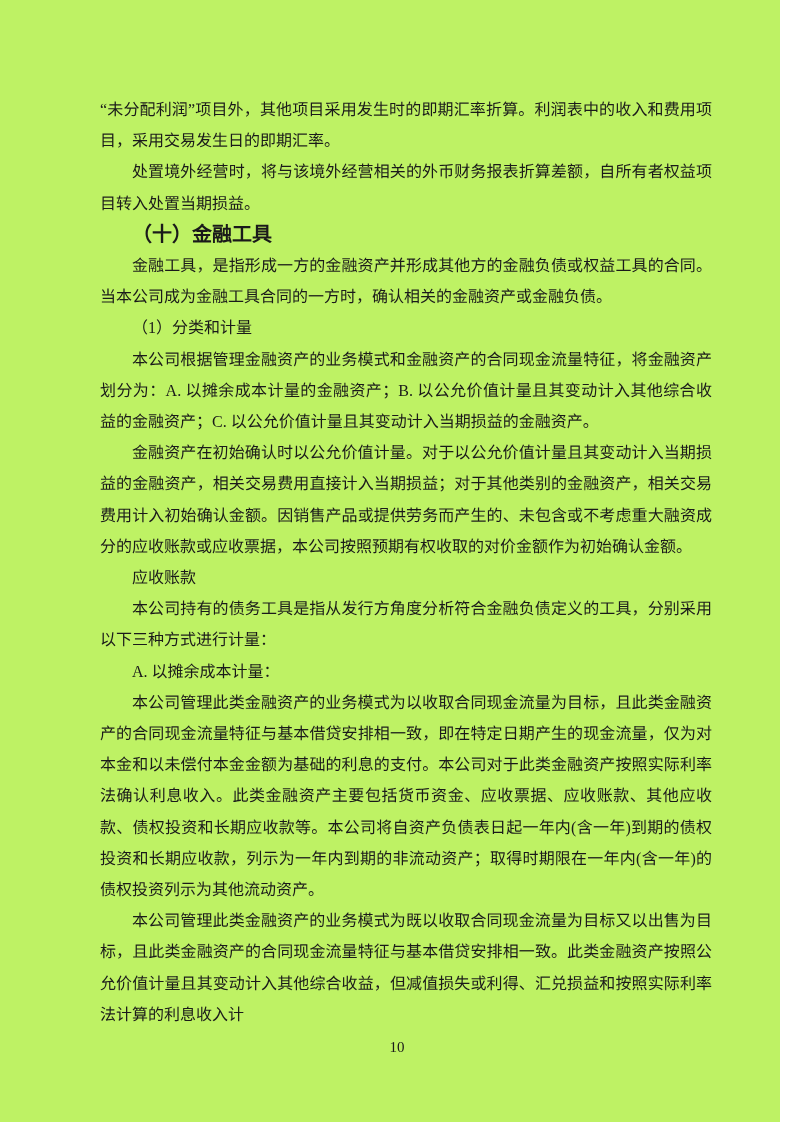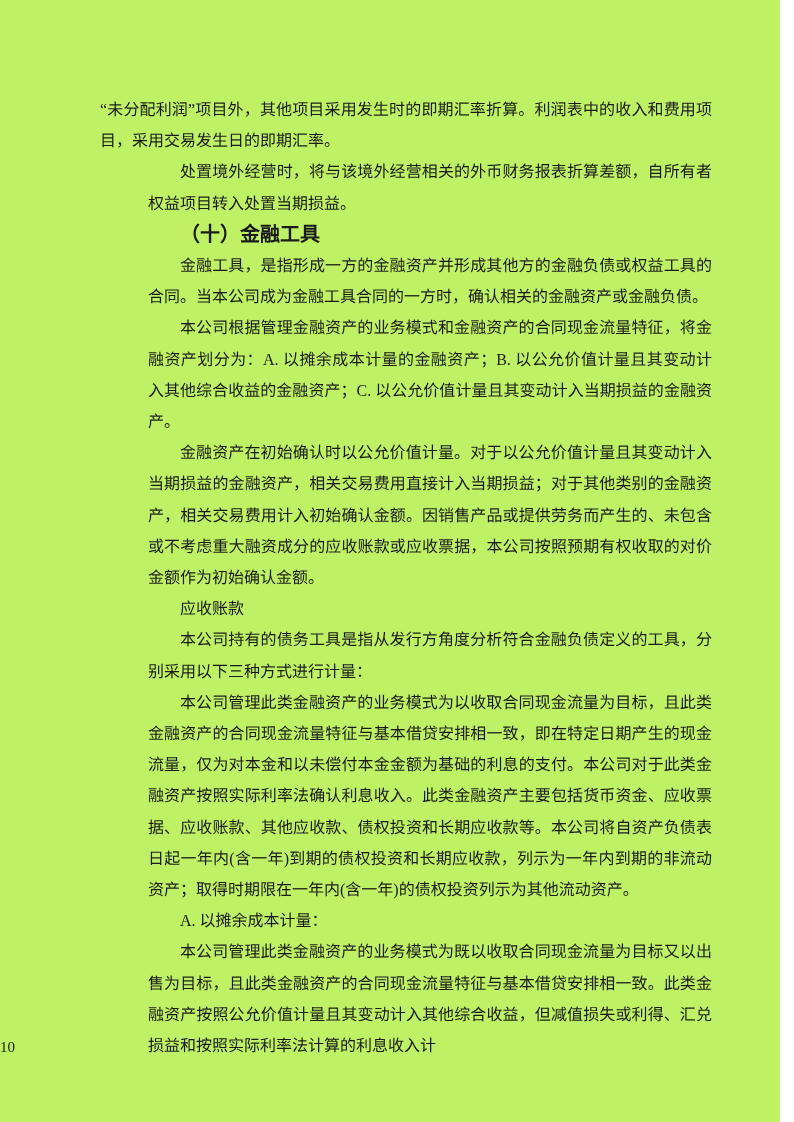--- a/index.html
+++ b/index.html
@@ -24,52 +24,53 @@
     font-size: 16px;
     line-height: 31.2px;
   }
   .para {
     margin: 0;
     text-align: justify;
     word-break: break-all;
   }
   .para.indent {
     text-indent: 32px;
-    margin-left: 48px;
   }
   .para.heading {
     font-weight: bold;
     font-family: "Liberation Sans", "DejaVu Sans", sans-serif;
     font-size: 20px;
     text-align: left;
   }
   .footer {
     position: absolute;
     left: 0;
     top: 1036px;
     width: 794px;
+    text-align: center;
     font-size: 15px;
     line-height: 22px;
     color: #1a1a1a;
   }
 </style>
 </head>
 <body>
 
 <div class="page">
   <div class="textblock" id="textblock">
 
   <p class="para">“未分配利润”项目外，其他项目采用发生时的即期汇率折算。利润表中的收入和费用项目，采用交易发生日的即期汇率。</p>
       <p class="para indent">处置境外经营时，将与该境外经营相关的外币财务报表折算差额，自所有者权益项目转入处置当期损益。</p>
       <p class="para indent heading">（十）金融工具</p>
       <p class="para indent">金融工具，是指形成一方的金融资产并形成其他方的金融负债或权益工具的合同。当本公司成为金融工具合同的一方时，确认相关的金融资产或金融负债。</p>
+      <p class="para indent">（1）分类和计量</p>
       <p class="para indent">本公司根据管理金融资产的业务模式和金融资产的合同现金流量特征，将金融资产划分为：A. 以摊余成本计量的金融资产；B. 以公允价值计量且其变动计入其他综合收益的金融资产；C. 以公允价值计量且其变动计入当期损益的金融资产。</p>
       <p class="para indent">金融资产在初始确认时以公允价值计量。对于以公允价值计量且其变动计入当期损益的金融资产，相关交易费用直接计入当期损益；对于其他类别的金融资产，相关交易费用计入初始确认金额。因销售产品或提供劳务而产生的、未包含或不考虑重大融资成分的应收账款或应收票据，本公司按照预期有权收取的对价金额作为初始确认金额。</p>
       <p class="para indent">应收账款</p>
       <p class="para indent">本公司持有的债务工具是指从发行方角度分析符合金融负债定义的工具，分别采用以下三种方式进行计量：</p>
+      <p class="para indent">A. 以摊余成本计量：</p>
       <p class="para indent">本公司管理此类金融资产的业务模式为以收取合同现金流量为目标，且此类金融资产的合同现金流量特征与基本借贷安排相一致，即在特定日期产生的现金流量，仅为对本金和以未偿付本金金额为基础的利息的支付。本公司对于此类金融资产按照实际利率法确认利息收入。此类金融资产主要包括货币资金、应收票据、应收账款、其他应收款、债权投资和长期应收款等。本公司将自资产负债表日起一年内(含一年)到期的债权投资和长期应收款，列示为一年内到期的非流动资产；取得时期限在一年内(含一年)的债权投资列示为其他流动资产。</p>
-      <p class="para indent">A. 以摊余成本计量：</p>
       <p class="para indent">本公司管理此类金融资产的业务模式为既以收取合同现金流量为目标又以出售为目标，且此类金融资产的合同现金流量特征与基本借贷安排相一致。此类金融资产按照公允价值计量且其变动计入其他综合收益，但减值损失或利得、汇兑损益和按照实际利率法计算的利息收入计</p>
     </div>
   <div class="footer">
     <span>10</span>
   </div>
 </div>
 
 </body></html>

